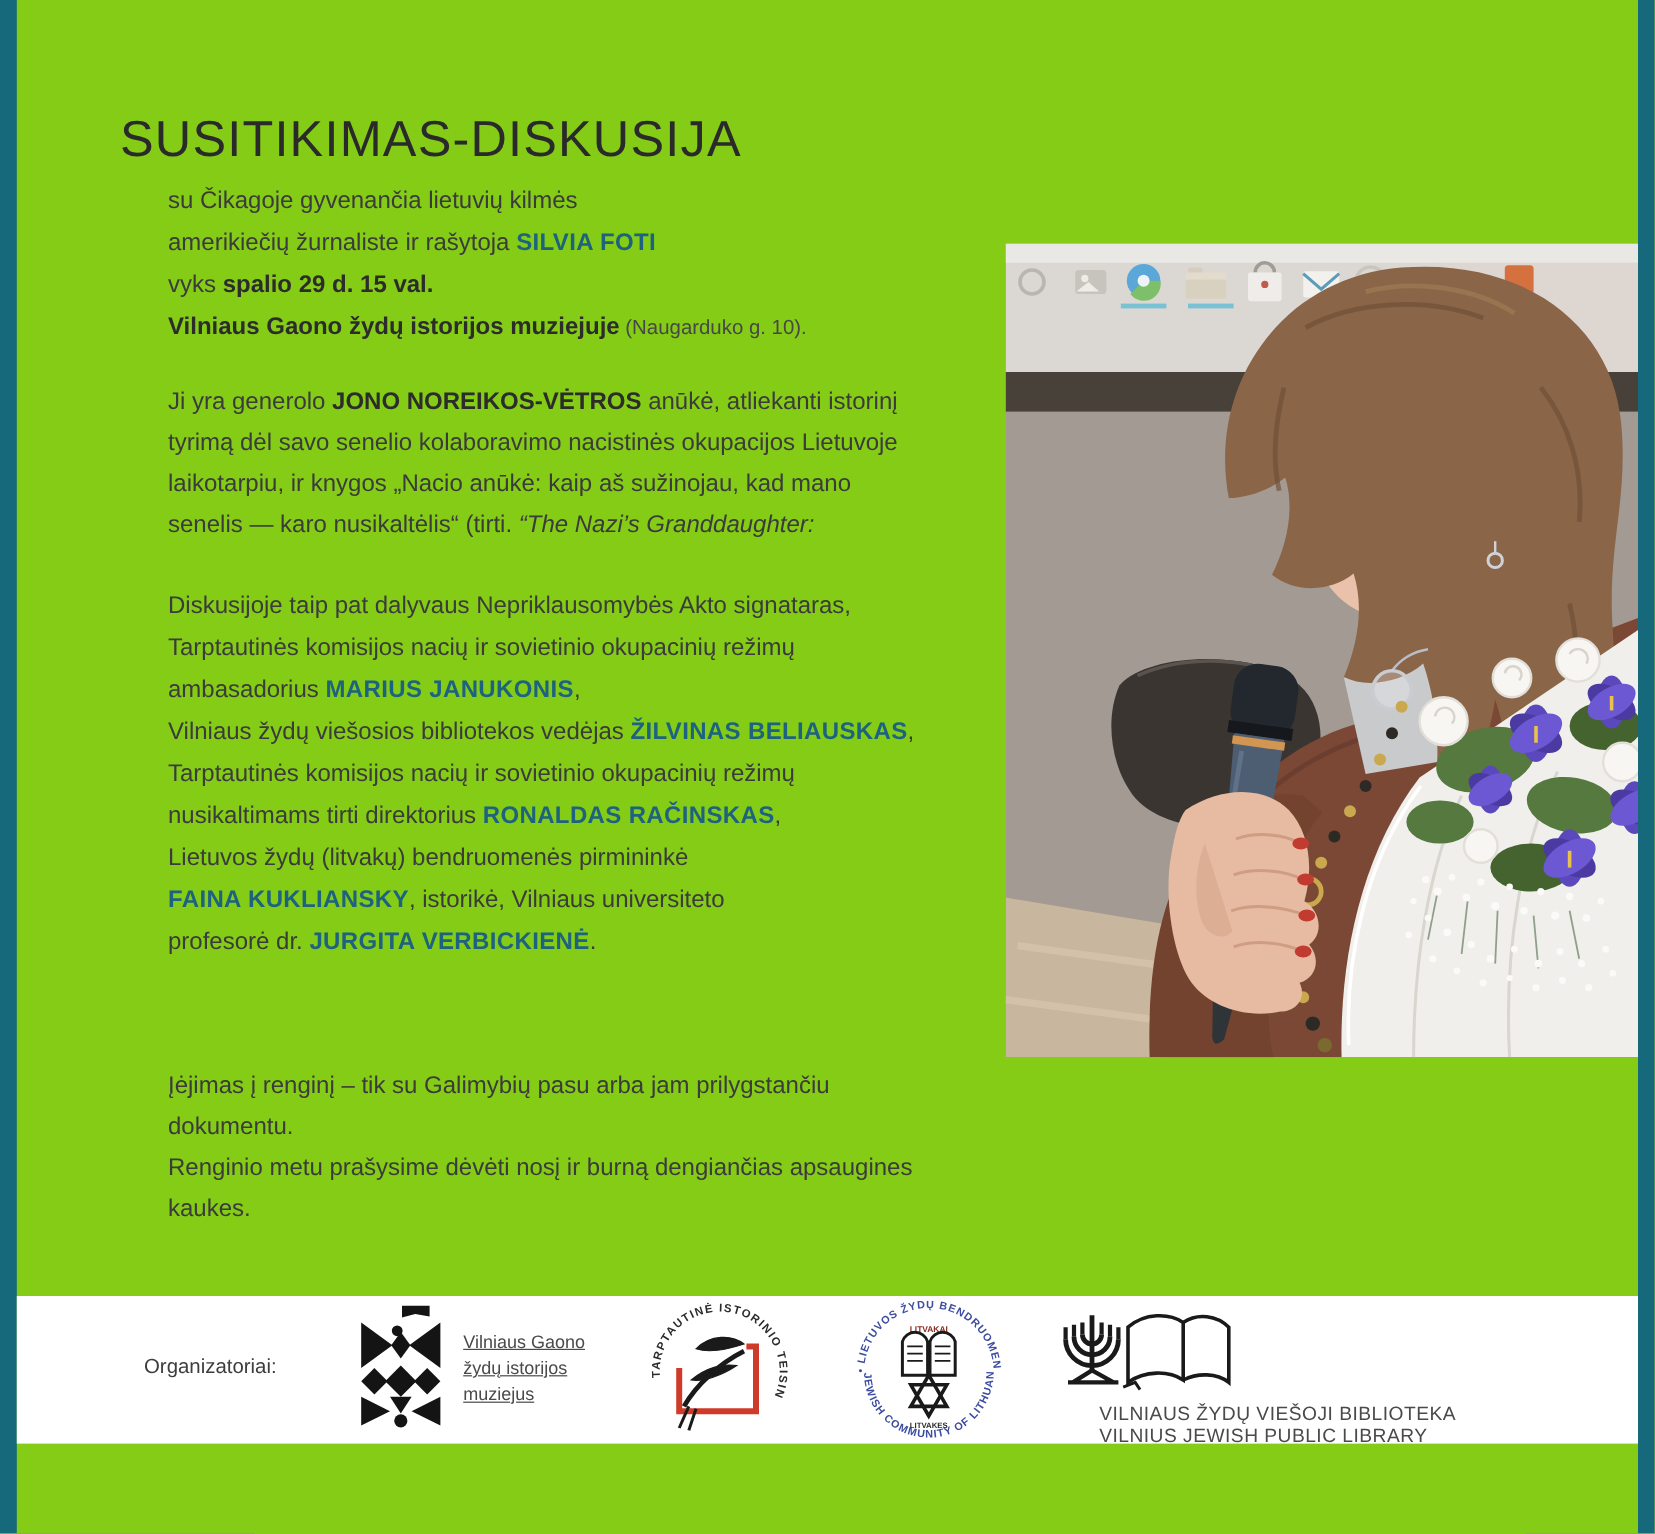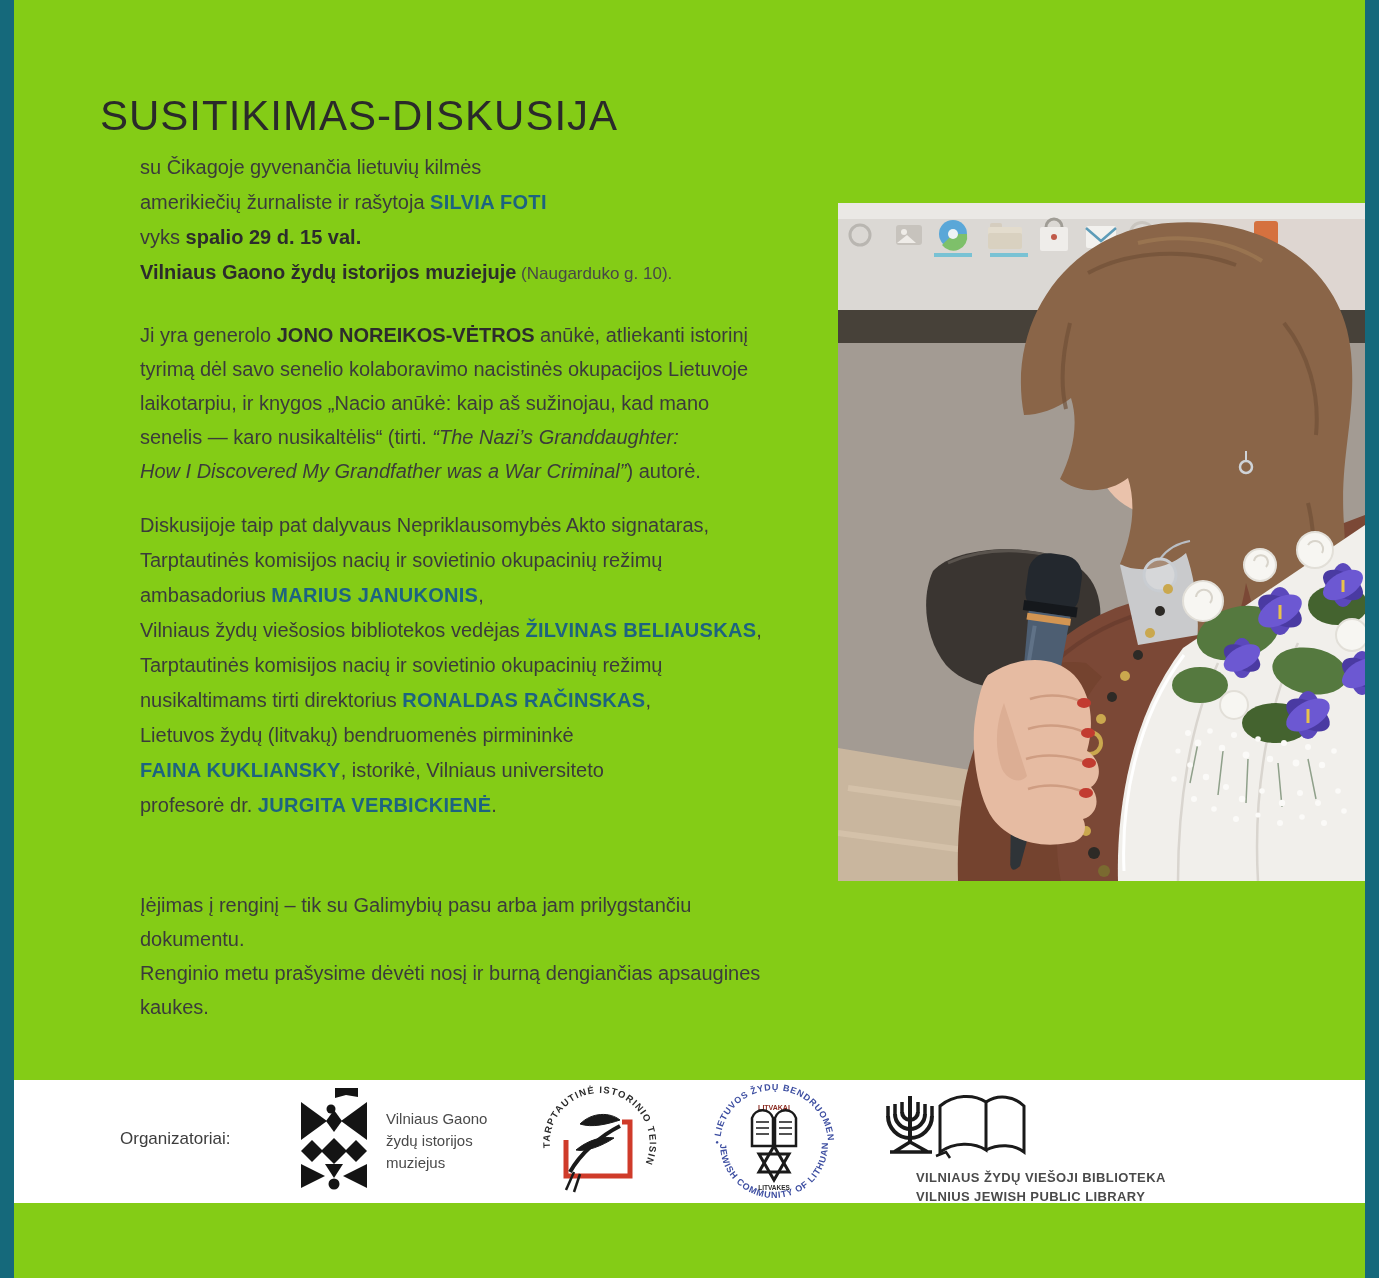--- a/index.html
+++ b/index.html
@@ -11,40 +11,40 @@
 
   .title{position:absolute;left:100px;top:92px;margin:0;font-size:42px;font-weight:400;
          color:#2a2a2a;letter-spacing:1px;}
 
   .para{position:absolute;left:100px;color:#3b3b3b;font-size:20px;margin-left:40px;}
   .para .line{height:35px;line-height:35px;white-space:pre;}
   .para.about .line{height:34px;line-height:34px;}
   .para.notice .line{height:34px;line-height:34px;}
   .intro{top:150px}
   .about{top:318px}
-  .participants{top:508px}
+  .participants{top:488px}
   .notice{top:888px}
 
   .seg-b{font-weight:700;color:#2c2c2c;}
   .seg-name{font-weight:700;color:#1d6380;letter-spacing:.3px;}
   .seg-i{font-style:italic;}
   .seg-small{font-size:17px;color:#474747;}
 
   .photo{position:absolute;left:838px;top:203px;width:527px;height:678px;}
   .photo svg{display:block}
 
   .footer{position:absolute;left:14px;right:14px;top:1080px;height:123px;background:#ffffff;}
   .org-label{position:absolute;left:106px;top:49px;font-size:17px;color:#3d3d3d;}
   .logo{position:absolute;}
   .logo1{left:286px;top:8px;display:flex;gap:18px;}
-  .logo1-text{font-size:15px;line-height:22px;color:#4a4a4a;padding-top:20px;}
+  .logo1-text{font-size:15px;line-height:22px;color:#4a4a4a;padding-top:20px;text-decoration:underline;}
   .logo2{left:504px;top:4px;}
   .logo3{left:688px;top:4px;}
   .logo4{left:862px;top:10px;}
-  .logo4-text{font-size:13px;line-height:19px;color:#4a4a4a;letter-spacing:.4px;margin-top:0;margin-left:40px;font-weight:bold;}
+  .logo4-text{font-size:16px;line-height:19px;color:#4a4a4a;letter-spacing:.4px;margin-top:0;margin-left:40px;}
 </style>
 </head>
 <body>
 
 <div class="poster">
   <div class="strip left"></div>
   <div class="strip right"></div>
 
   <h1 class="title">SUSITIKIMAS-DISKUSIJA</h1>
 
@@ -52,21 +52,20 @@
       <div class="line"><span>su Čikagoje gyvenančia lietuvių kilmės</span></div>
       <div class="line"><span>amerikiečių žurnaliste ir rašytoja </span><span class="seg-name">SILVIA FOTI</span></div>
       <div class="line"><span>vyks </span><span class="seg-b">spalio 29 d. 15 val.</span></div>
       <div class="line"><span class="seg-b">Vilniaus Gaono žydų istorijos muziejuje</span><span class="seg-small"> (Naugarduko g. 10).</span></div>
     </div>
   <div class="para about">
       <div class="line"><span>Ji yra generolo </span><span class="seg-b">JONO NOREIKOS-VĖTROS</span><span> anūkė, atliekanti istorinį</span></div>
       <div class="line"><span>tyrimą dėl savo senelio kolaboravimo nacistinės okupacijos Lietuvoje</span></div>
       <div class="line"><span>laikotarpiu, ir knygos „Nacio anūkė: kaip aš sužinojau, kad mano</span></div>
       <div class="line"><span>senelis — karo nusikaltėlis“ (tirti. </span><span class="seg-i">“The Nazi’s Granddaughter:</span></div>
-      <div class="line"><span class="seg-i">How I Discovered My Grandfather was a War Criminal”</span><span>) autorė.</span></div>
     </div>
   <div class="para participants">
       <div class="line"><span>Diskusijoje taip pat dalyvaus Nepriklausomybės Akto signataras,</span></div>
       <div class="line"><span>Tarptautinės komisijos nacių ir sovietinio okupacinių režimų</span></div>
       <div class="line"><span>ambasadorius </span><span class="seg-name">MARIUS JANUKONIS</span><span>,</span></div>
       <div class="line"><span>Vilniaus žydų viešosios bibliotekos vedėjas </span><span class="seg-name">ŽILVINAS BELIAUSKAS</span><span>,</span></div>
       <div class="line"><span>Tarptautinės komisijos nacių ir sovietinio okupacinių režimų</span></div>
       <div class="line"><span>nusikaltimams tirti direktorius </span><span class="seg-name">RONALDAS RAČINSKAS</span><span>,</span></div>
       <div class="line"><span>Lietuvos žydų (litvakų) bendruomenės pirmininkė</span></div>
       <div class="line"><span class="seg-name">FAINA KUKLIANSKY</span><span>, istorikė, Vilniaus universiteto</span></div>

